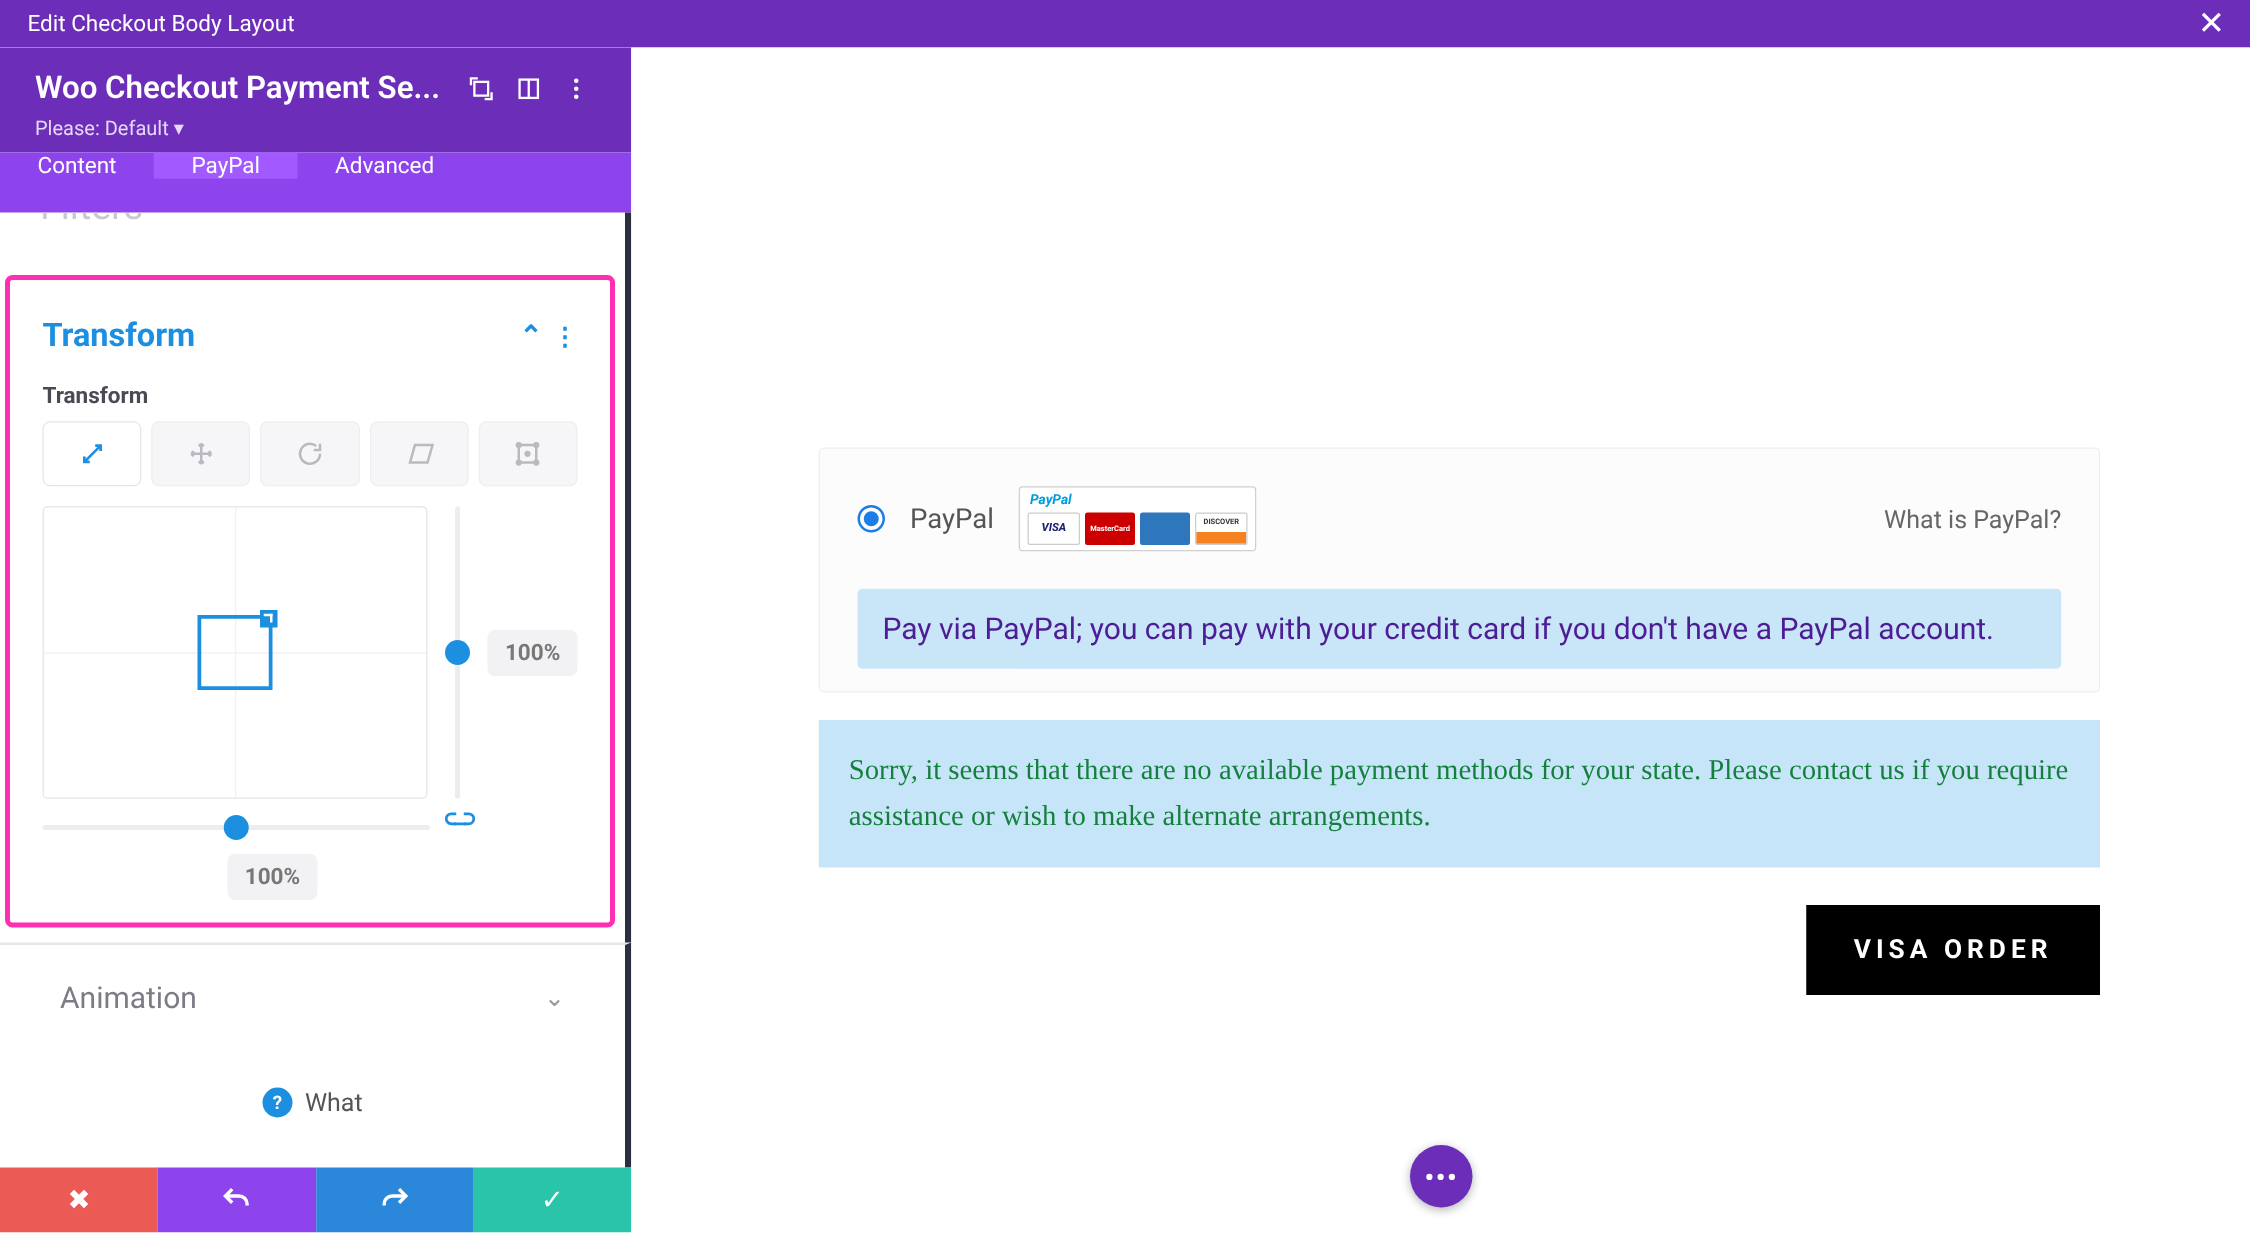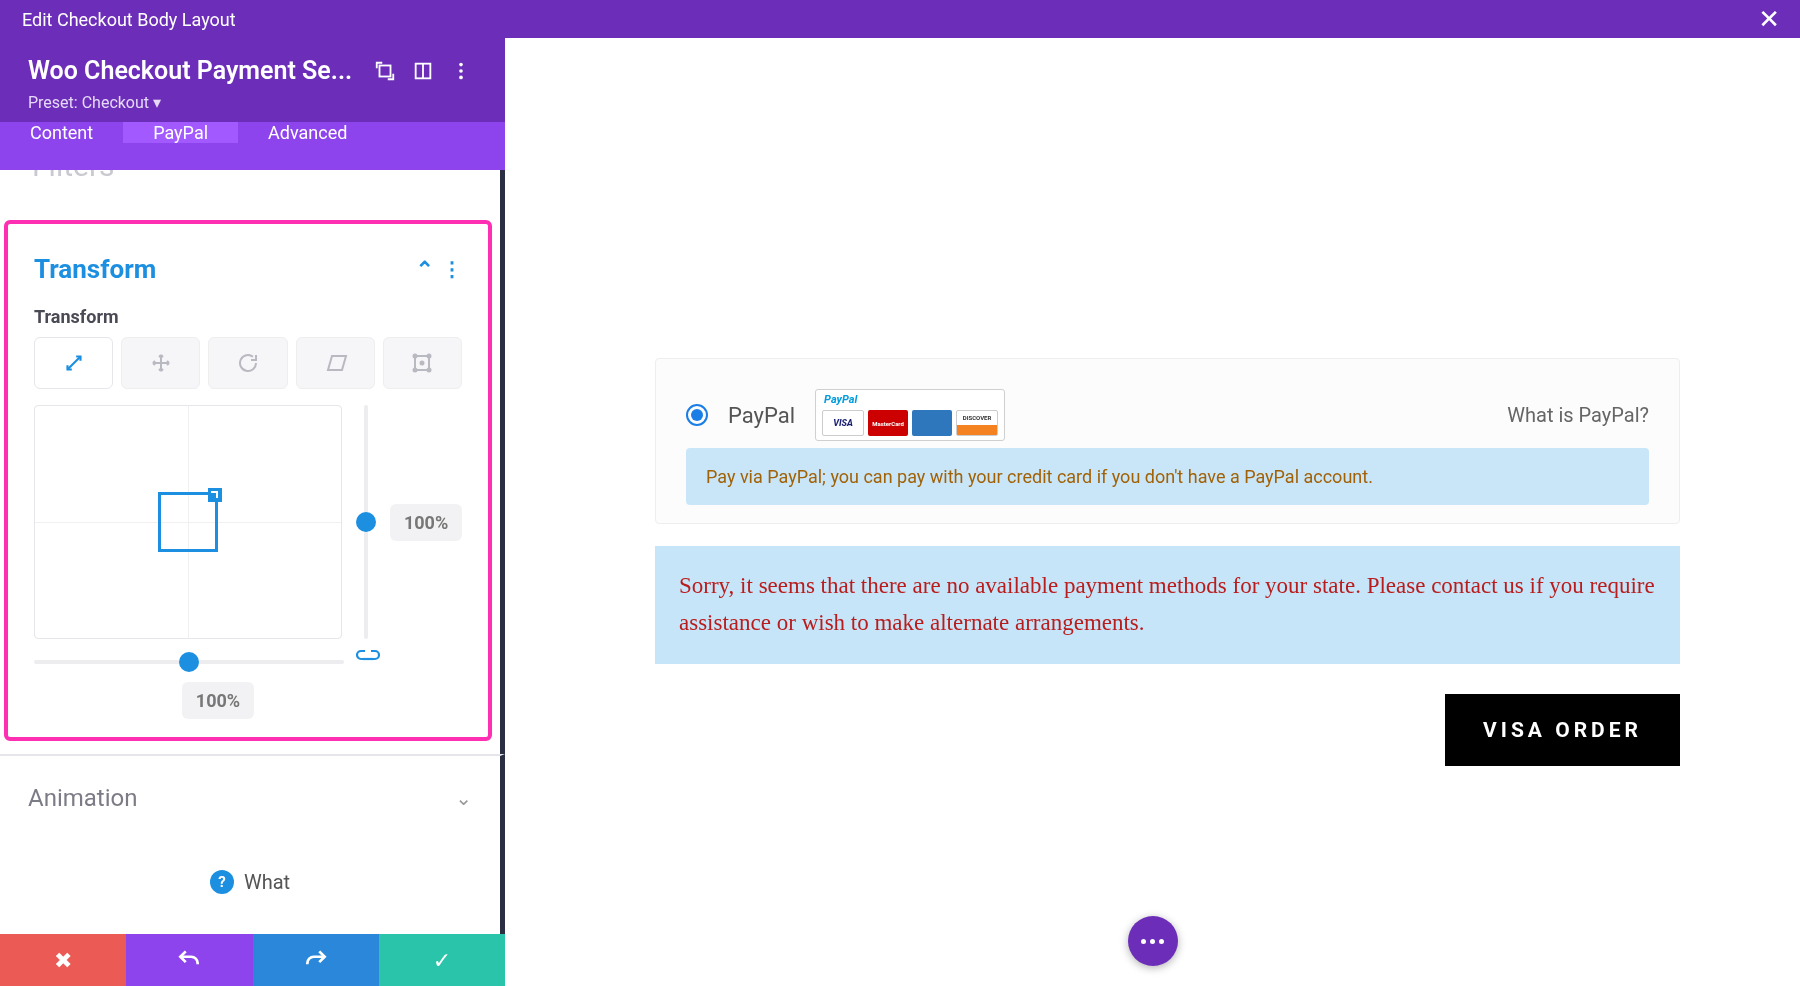--- a/index.html
+++ b/index.html
@@ -250,21 +250,21 @@
   }
 
   .bottom-val {
     display:flex; justify-content:center;
     padding: 8px 0 4px 0;
     margin-left: -60px;
   }
 
   .animation-row {
     display:flex; align-items:center;
-    padding: 28px 28px;
+    padding: 28px 48px;
     color:#7c7c87;
     font-size:24px;
     border-right: 5px solid #2A3042;
     border-top: 2px solid #E5E5EA;
   }
   .animation-row .chev { margin-left:auto; font-size:20px; color:#999; }
 
   .help-row {
     display:flex; justify-content:center; align-items:center; gap:10px;
     padding: 30px 0 40px 0;
@@ -320,30 +320,30 @@
   .pp-text span{color:#009CDE;}
   .cards{position:absolute;bottom:4px;left:6px;right:6px;display:flex;gap:4px;}
   .card{flex:1;height:26px;border-radius:2px;}
   .visa{background:linear-gradient(#fff,#fff);border:1px solid #ccc;display:flex;align-items:center;justify-content:center;color:#1A1F71;font-weight:800;font-size:9px;font-style:italic;text-align:right;}
   .mcard{background:#CC0000;display:flex;align-items:center;justify-content:center;color:#fff;font-size:6px;font-weight:700;position:relative;}
   .amex{background:#2E77BC;}
   .disc{background:linear-gradient(#fff 60%,#F58220 60%);border:1px solid #ccc;display:flex;align-items:flex-start;justify-content:center;color:#333;font-size:6px;font-weight:700;padding-top:3px;}
   .whatis{ margin-left:auto; color:#666; font-size:20px; cursor:pointer; }
 
   .paypal-info{
-    margin-top:7px; background:#C9E6F8;
-    color:#a16207;font-size:18px;
+    margin-top:30px; background:#C9E6F8;
+    color:#4c1d95;font-size:24px;
     padding:18px 20px;border-radius:4px;
   }
 
   .sorry-box{
     margin-top:22px;
     background:#C7E5F8;
     padding:22px 24px;
-    color:#b91c1c; font-size:23px;
+    color:#15803d; font-size:23px;
     line-height:1.6;
     font-family: Georgia, 'Times New Roman', serif;
   }
 
   .place-order{
     margin-top:30px;
     float:right;
     background:#000;color:#fff;
     padding:24px 38px;
     font-size:21px; letter-spacing:4px; font-weight:700;
@@ -391,21 +391,21 @@
             </svg>
         </span>
         <span class="icon-btn">
           <svg class="icon-svg" viewBox="0 0 24 24" fill="#fff">
               <circle cx="12" cy="5" r="2"></circle>
               <circle cx="12" cy="12" r="2"></circle>
               <circle cx="12" cy="19" r="2"></circle>
             </svg>
         </span>
       </div>
-      <div class="preset">Preset: Checkout ▾</div>
+      <div class="preset">Please: Default ▾</div>
     </div>
 
     <div class="tabs">
       <div class="tab">Content</div>
       <div class="tab active">PayPal</div>
       <div class="tab">Advanced</div>
     </div>
 
     <div class="panel-scroll">
       <div class="panel-scroll-inner">

